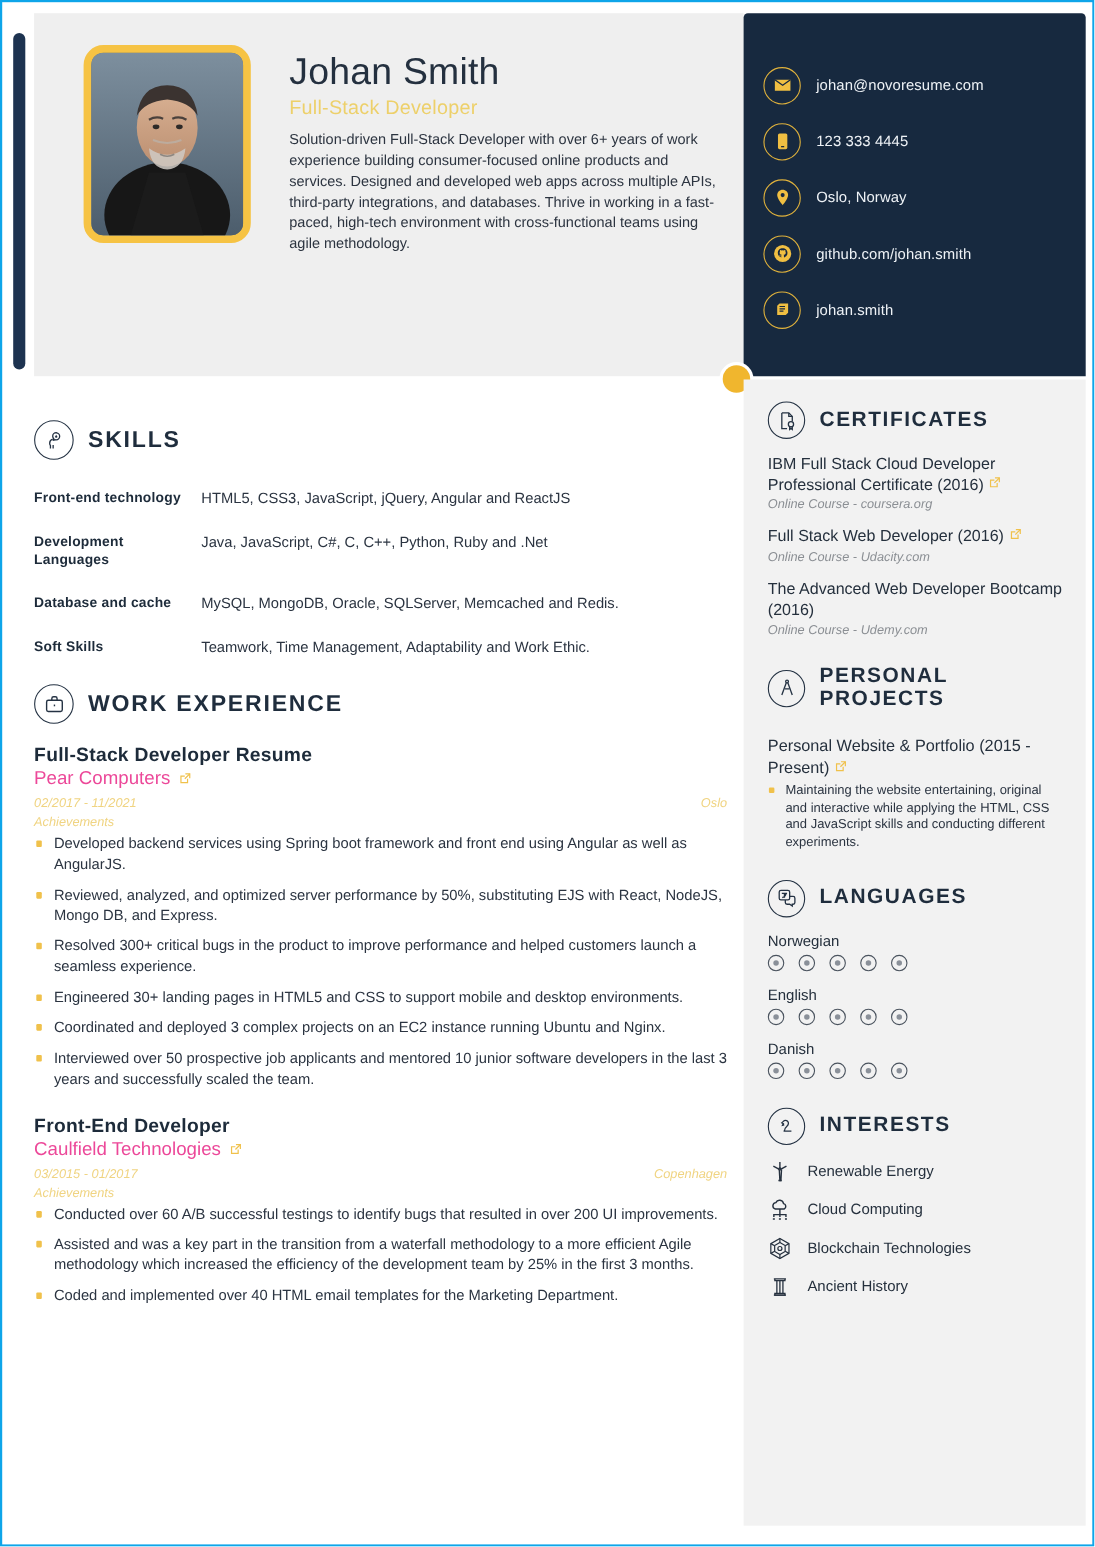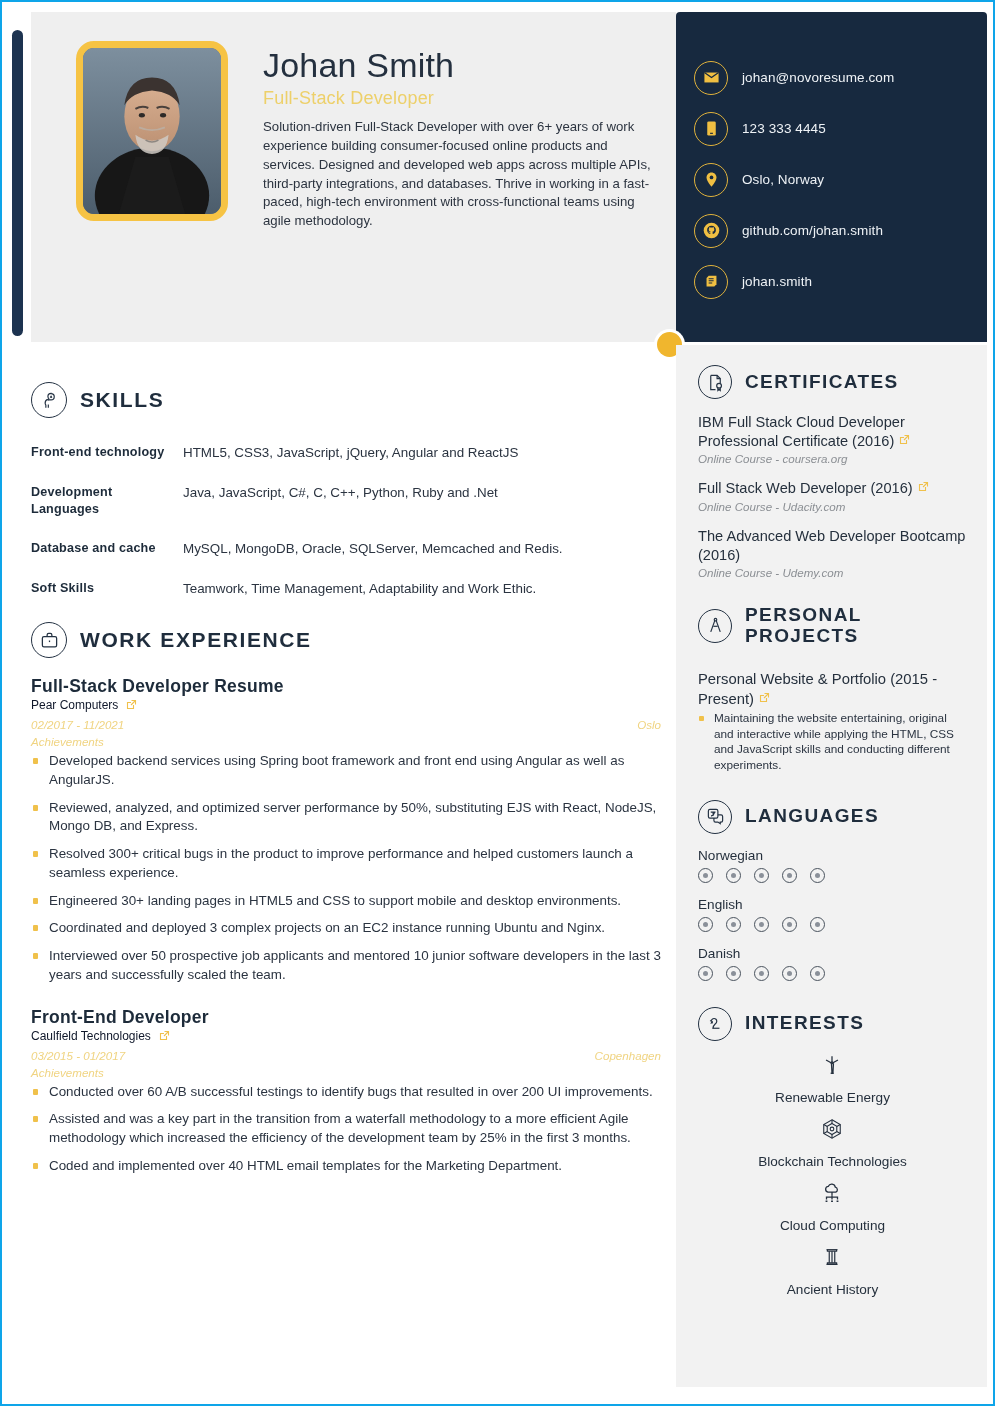--- a/index.html
+++ b/index.html
@@ -125,21 +125,21 @@
   }
   .skill-value{ font-size:13.4px; color:#2b3441; line-height:1.35; }
 
   
   .work{ margin-top:24px; }
   .job{ margin-top:18px; }
   .job-role{
     font-size:17.5px; font-weight:700; letter-spacing:.25px; color:#1d2b3a;
   }
   .job-company{
-    font-size:12px; color:#0f172a; margin-top:1px;
+    font-size:17px; color:#ec4899; margin-top:1px;
     display:flex; align-items:center; gap:7px;
   }
   .ext-ico{ color:#f0c14b; display:inline-flex; }
   .ext-ico svg{ width:12px; height:12px; display:block; }
   .job-meta{
     display:flex; justify-content:space-between;
     font-size:11.6px; font-style:italic; color:#f0d482;
     margin-top:6px;
     align-items:center;
   }
@@ -188,21 +188,21 @@
     border:1.4px solid #4a535e;
     display:flex; align-items:center; justify-content:center;
   }
   .dot i{
     width:5px; height:5px; border-radius:50%; background:#8a9099;
     display:block;
   }
 
   
   .int-row{
-    display:flex; align-items:center; gap:12px; margin-top:13px;flex-direction:column;
+    display:flex; align-items:center; gap:12px; margin-top:13px;
   }
   .int-ico{ width:24px; flex:0 0 24px; color:#26313f; }
   .int-ico svg{ width:22px; height:22px; display:block; }
   .int-label{ font-size:13.6px; color:#25303d; }
 </style>
 </head>
 <body>
 
 <div class="page">
 
@@ -574,41 +574,41 @@
               <path d="M12.6 9.8l5.9-3.2"></path>
             <circle cx="12" cy="9.6" r="1"></circle>
               <path d="M10.5 21h3.2"></path>
           </svg>
         </span>
         <span class="int-label">Renewable Energy</span>
       </div>
 
       <div class="int-row">
         <span class="int-ico">
-          <svg viewBox="0 0 24 24" fill="none" stroke="currentColor" stroke-width="1.2">
-            <path d="M12 2l9 5.2v9.6L12 22l-9-5.2V7.2z"></path>
-            <path d="M12 6l5.2 3v6L12 18l-5.2-3V9z"></path>
-            <circle cx="12" cy="12" r="2"></circle>
-            <path d="M12 2v4M21 7.2l-3.8 2M21 16.8l-3.8-2M12 22v-4M3 16.8l3.8-2M3 7.2l3.8 2"></path>
-          </svg>
-        </span>
-        <span class="int-label">Blockchain Technologies</span>
-      </div>
-
-      <div class="int-row">
-        <span class="int-ico">
           <svg viewBox="0 0 24 24" fill="none" stroke="currentColor" stroke-width="1.4">
             <path d="M7.5 11a3.2 3.2 0 0 1 .5-6.3 4 4 0 0 1 7.6 1A2.8 2.8 0 0 1 16.2 11z"></path>
             <path d="M12 11v4"></path>
               <path d="M6 19v-2.4h12V19"></path>
               <path d="M12 15v4"></path>
             <path d="M5 21h2M11 21h2M17 21h2"></path>
           </svg>
         </span>
         <span class="int-label">Cloud Computing</span>
+      </div>
+
+      <div class="int-row">
+        <span class="int-ico">
+          <svg viewBox="0 0 24 24" fill="none" stroke="currentColor" stroke-width="1.2">
+            <path d="M12 2l9 5.2v9.6L12 22l-9-5.2V7.2z"></path>
+            <path d="M12 6l5.2 3v6L12 18l-5.2-3V9z"></path>
+            <circle cx="12" cy="12" r="2"></circle>
+            <path d="M12 2v4M21 7.2l-3.8 2M21 16.8l-3.8-2M12 22v-4M3 16.8l3.8-2M3 7.2l3.8 2"></path>
+          </svg>
+        </span>
+        <span class="int-label">Blockchain Technologies</span>
       </div>
 
       <div class="int-row">
         <span class="int-ico">
           <svg viewBox="0 0 24 24" fill="none" stroke="currentColor" stroke-width="1.3">
             <path d="M6 4h12"></path>
               <path d="M7 4v1.6h10V4"></path>
             <path d="M9 5.6v12.8M12 5.6v12.8M15 5.6v12.8"></path>
             <path d="M7 18.4h10v1.6H7z"></path>
               <path d="M6 20h12"></path>

